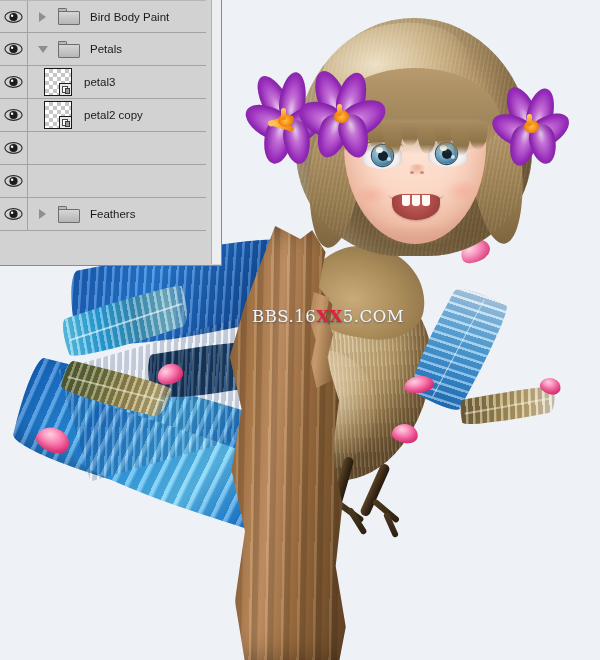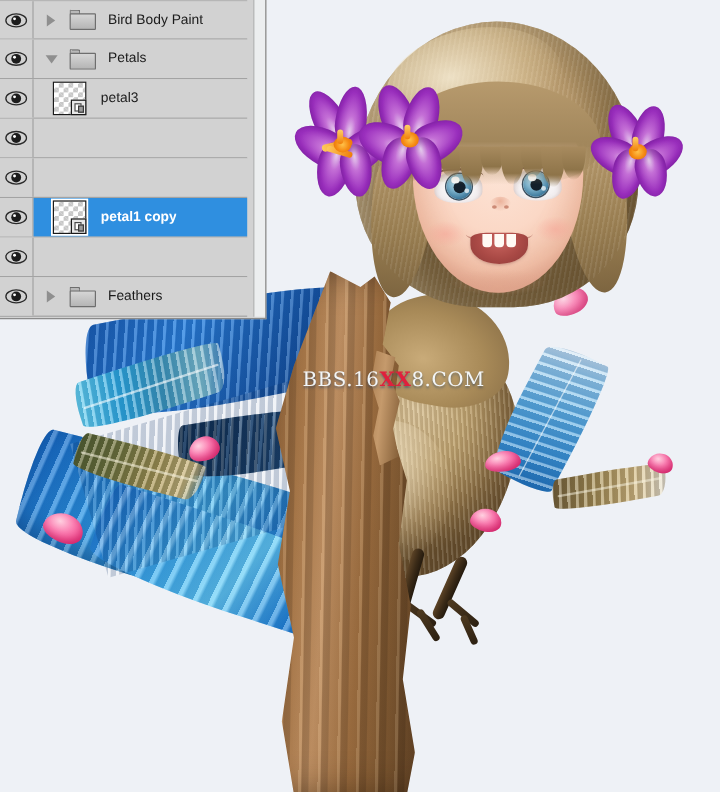--- a/index.html
+++ b/index.html
@@ -563,21 +563,21 @@
       <div class="petal-p" style="left:8px;  top:0px;  width:26px; height:44px; transform:rotate(-24deg);"></div>
       <div class="petal-p" style="left:28px; top:2px;  width:26px; height:44px; transform:rotate(14deg);"></div>
       <div class="petal-p" style="left:-2px; top:22px; width:28px; height:42px; transform:rotate(-64deg);"></div>
       <div class="petal-p" style="left:36px; top:22px; width:28px; height:42px; transform:rotate(58deg);"></div>
       <div class="petal-p" style="left:10px; top:38px; width:26px; height:42px; transform:rotate(-166deg);"></div>
       <div class="petal-p" style="left:30px; top:38px; width:26px; height:40px; transform:rotate(168deg);"></div>
       <div class="core" style="left:24px; top:34px;"></div>
     </div>
 
     <div id="watermark">
-      <div id="wm-en"><span>BBS.16</span><span class="red">XX</span><span>8.COM</span></div>
+      <div id="wm-en"><span>BBS.16</span><span class="red">XX</span><span>5.COM</span></div>
     </div>
   </div>
 
   <div id="layers-panel">
     <div id="rows">
         <div class="row first">
           <div class="eyecol">
             <svg class="eye-ico" viewBox="0 0 19 14">
               <ellipse cx="9.5" cy="7" rx="8.6" ry="5.4" fill="#d2d2d2" stroke="#2a2a2a" stroke-width="1.1"></ellipse>
               <ellipse cx="9.5" cy="7" rx="4.1" ry="4.1" fill="#1c1c1c"></ellipse>
@@ -630,45 +630,36 @@
           </div>
         </div>
         <div class="row">
           <div class="eyecol">
             <svg class="eye-ico" viewBox="0 0 19 14">
               <ellipse cx="9.5" cy="7" rx="8.6" ry="5.4" fill="#d2d2d2" stroke="#2a2a2a" stroke-width="1.1"></ellipse>
               <ellipse cx="9.5" cy="7" rx="4.1" ry="4.1" fill="#1c1c1c"></ellipse>
               <circle cx="8.1" cy="5.7" r="1.2" fill="#ffffff"></circle>
             </svg>
           </div>
+          <div class="rowbody">
+            <div class="thumb">
+              <span class="so-badge"></span>
+            </div>
+            <span class="lname">petal2 copy</span>
+          </div>
         </div>
         <div class="row">
           <div class="eyecol">
             <svg class="eye-ico" viewBox="0 0 19 14">
               <ellipse cx="9.5" cy="7" rx="8.6" ry="5.4" fill="#d2d2d2" stroke="#2a2a2a" stroke-width="1.1"></ellipse>
               <ellipse cx="9.5" cy="7" rx="4.1" ry="4.1" fill="#1c1c1c"></ellipse>
               <circle cx="8.1" cy="5.7" r="1.2" fill="#ffffff"></circle>
             </svg>
           </div>
         </div>
-        <div class="row selected">
-          <div class="eyecol">
-            <svg class="eye-ico" viewBox="0 0 19 14">
-              <ellipse cx="9.5" cy="7" rx="8.6" ry="5.4" fill="#d2d2d2" stroke="#2a2a2a" stroke-width="1.1"></ellipse>
-              <ellipse cx="9.5" cy="7" rx="4.1" ry="4.1" fill="#1c1c1c"></ellipse>
-              <circle cx="8.1" cy="5.7" r="1.2" fill="#ffffff"></circle>
-            </svg>
-          </div>
-          <div class="rowbody">
-            <div class="thumb">
-              <span class="so-badge"></span>
-            </div>
-            <span class="lname">petal1 copy</span>
-          </div>
-        </div>
         <div class="row">
           <div class="eyecol">
             <svg class="eye-ico" viewBox="0 0 19 14">
               <ellipse cx="9.5" cy="7" rx="8.6" ry="5.4" fill="#d2d2d2" stroke="#2a2a2a" stroke-width="1.1"></ellipse>
               <ellipse cx="9.5" cy="7" rx="4.1" ry="4.1" fill="#1c1c1c"></ellipse>
               <circle cx="8.1" cy="5.7" r="1.2" fill="#ffffff"></circle>
             </svg>
           </div>
         </div>
         <div class="row">

